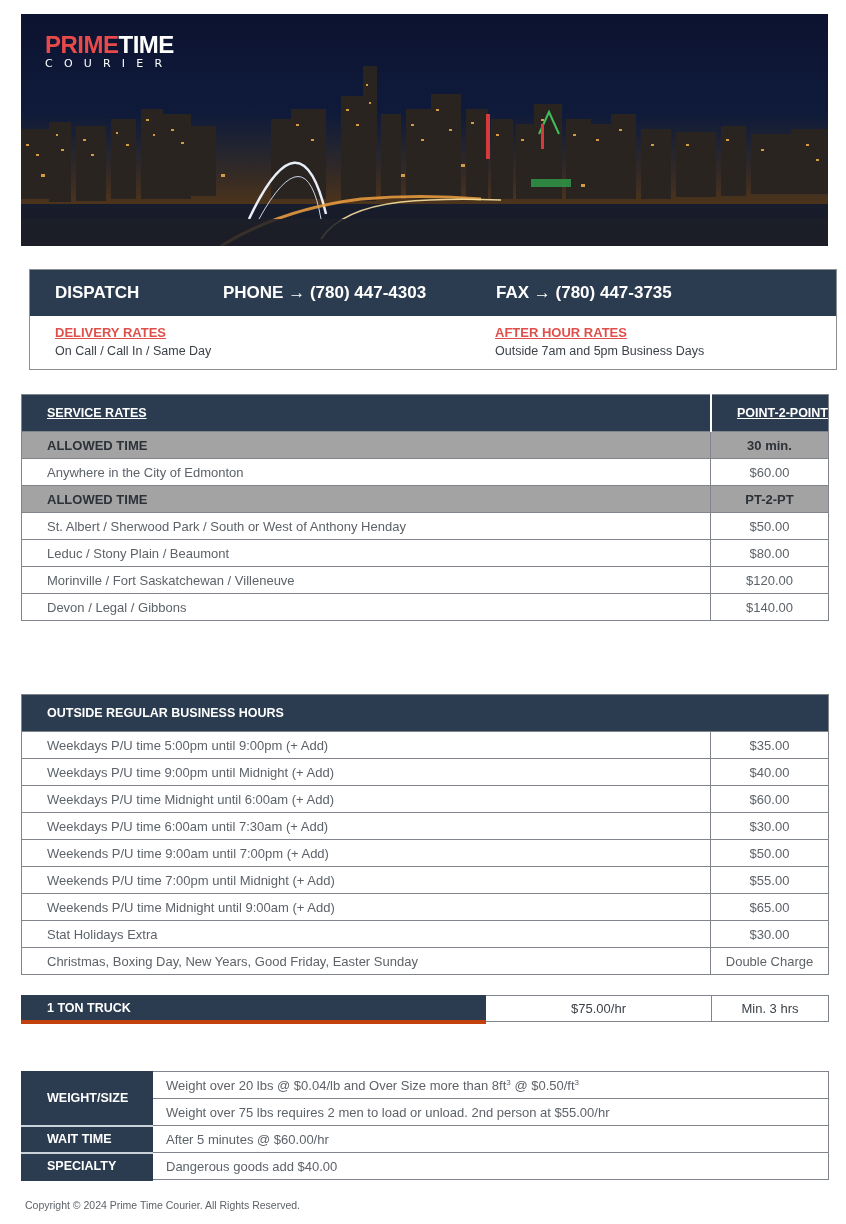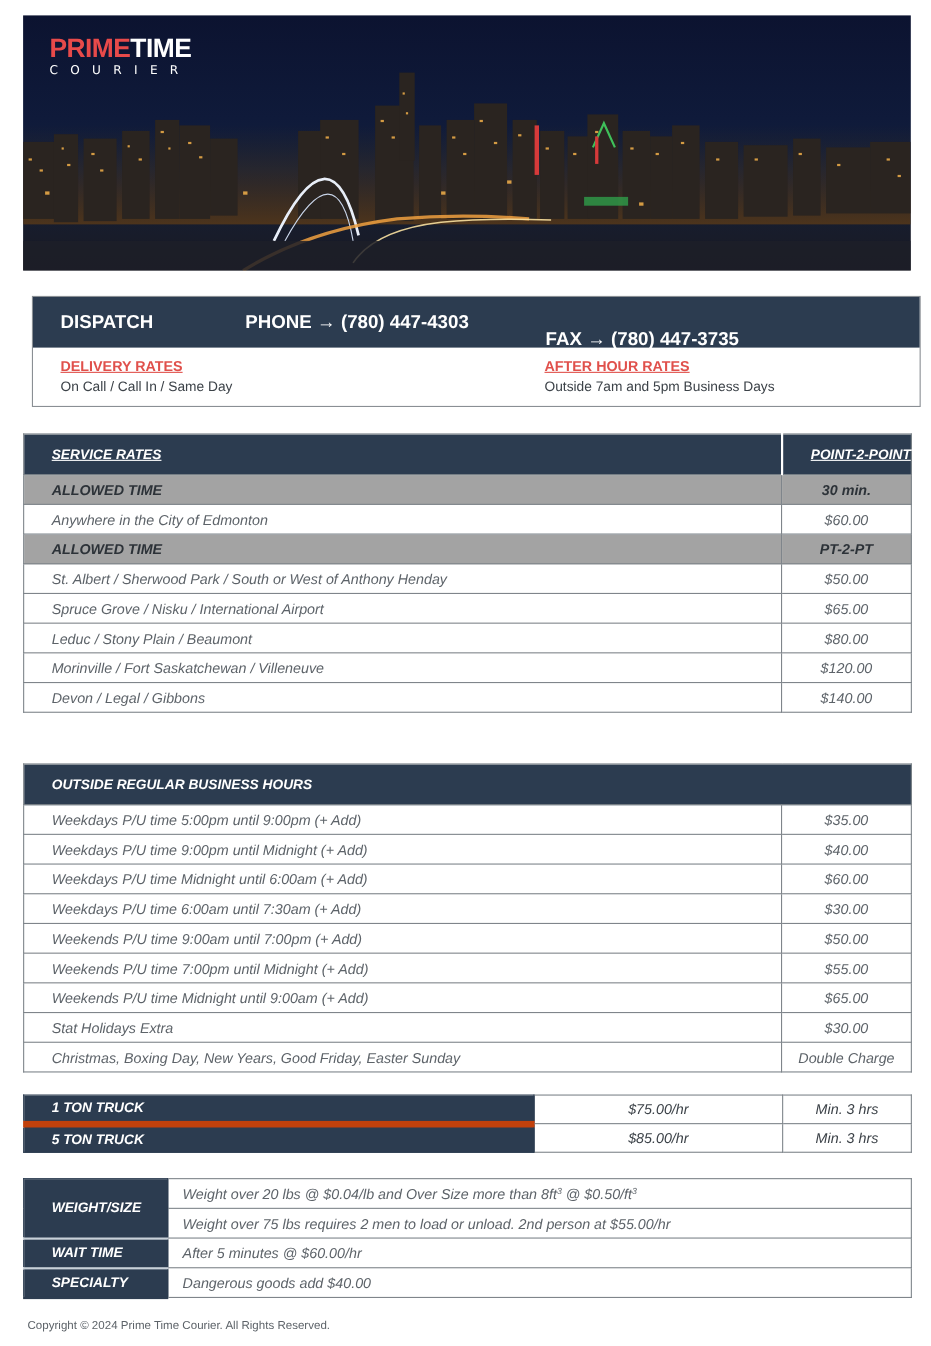--- a/index.html
+++ b/index.html
@@ -19,48 +19,48 @@
   .logo-main { font-weight: 900; font-size: 24px; letter-spacing: -0.5px; line-height: 26px; }
   .logo-main .prime { color: #e84a4a; }
   .logo-main .time { color: #ffffff; }
   .logo-sub { color: #ffffff; font-size: 11px; letter-spacing: 11.2px; line-height: 12px; margin-top: 0px; font-family: "DejaVu Sans", sans-serif; }
 
   
   .dispatch { position: absolute; left: 29px; top: 269px; width: 808px; height: 101px; border: 1.5px solid #8a8f94; }
   .dispatch-bar { height: 46px; display: flex; align-items: center; color: #fff; font-weight: 700; font-size: 17px; position: relative; }
   .dispatch-bar .dl { position: absolute; left: 25px; top: 13px; }
   .dispatch-bar .phone { position: absolute; left: 193px; top: 13px; }
-  .dispatch-bar .fax { position: absolute; left: 466px; top: 13px; margin-top: 16px; }
+  .dispatch-bar .fax { position: absolute; left: 466px; top: 13px; }
   .red { color: #ffffff; }
   .dispatch-body { position: relative; height: 53px; }
   .dispatch-body .col { position: absolute; top: 9px; }
   .dispatch-body .c1 { left: 25px; }
   .dispatch-body .c2 { left: 465px; }
   .link-red { color: #e0504b; font-weight: 700; font-size: 13px; text-decoration: underline; display: block; line-height: 16px; }
   .sub-text { color: #3c4248; font-size: 12.5px; line-height: 20px; display: block; }
 
   
   table { border-collapse: collapse; position: absolute; left: 21px; width: 808px; font-size: 13px; }
-  td, th { border: 1.5px solid #7f858b; height: 27px; padding: 0 0 0 25px; color: #5d6369; font-weight: 400; text-align: left; font-style: italic; }
+  td, th { border: 1.5px solid #7f858b; height: 27px; padding: 0 0 0 25px; color: #5d6369; font-weight: 400; text-align: left; }
   td.price { text-align: center; padding: 0; width: 118px; }
   .thead th { background: #2c3c50; color: #ffffff; font-weight: 700; font-size: 12.5px; border-color: #7f858b; }
   .thead th.u span { text-decoration: underline; }
   .gray td { background: #a3a3a3; color: #2c3238; font-weight: 700; }
 
   .service { top: 394px; }
   .service .thead th { height: 37px; }
   .service .thead th.rt { text-align: right; padding: 0; border-left: 2px solid #ffffff; }
 
   .outside { top: 694px; padding-left: 16px; }
   .outside .thead th { height: 37px; }
 
   .trucks { top: 995px; }
   .trucks td { height: 26px; }
   .trucks td.lab { background: #2c3c50; color: #fff; font-weight: 700; font-size: 12.5px; width: 464px; padding-left: 25px; border-color: #2c3c50; }
-  .trucks tr:first-child td.lab { border-bottom: 6px solid #c2410c; }
+  .trucks tr:first-child td.lab { border-bottom: 4px solid #c2410c; }
   .trucks td.rate { text-align: center; padding: 0; color: #3c4248; width: 226px; }
   .trucks td.min { text-align: center; padding: 0; color: #3c4248; }
 
   .extras { top: 1071px; }
   .extras td { height: 27px; padding-left: 13px; color: #5d6369; }
   .extras td.lab { background: #2c3c50; color: #fff; font-weight: 700; font-size: 12.5px; width: 131px; padding-left: 25px; border-color: #2c3c50; border-bottom: 2px solid #c8d0d8; }
   .extras tr:last-child td.lab { border-bottom-color: #2c3c50; }
   sup { font-size: 8px; vertical-align: top; line-height: 10px; }
 
   .copyright { position: absolute; left: 25px; top: 1199px; font-size: 10.5px; color: #5d6369; }
@@ -212,24 +212,20 @@
   </tr>
   <tr class="gray">
     <td>ALLOWED TIME</td>
     <td class="price">PT-2-PT</td>
   </tr>
   <tr>
     <td>St. Albert / Sherwood Park / South or West of Anthony Henday</td>
     <td class="price">$50.00</td>
   </tr>
   <tr>
-    <td>Spruce Grove / Nisku / International Airport</td>
-    <td class="price">$65.00</td>
-  </tr>
-  <tr>
     <td>Leduc / Stony Plain / Beaumont</td>
     <td class="price">$80.00</td>
   </tr>
   <tr>
     <td>Morinville / Fort Saskatchewan / Villeneuve</td>
     <td class="price">$120.00</td>
   </tr>
   <tr>
     <td>Devon / Legal / Gibbons</td>
     <td class="price">$140.00</td>
@@ -281,25 +277,20 @@
 </tbody>
   </table>
 
 <table class="trucks">
   <tbody>
       <tr>
     <td class="lab">1 TON TRUCK</td>
     <td class="rate">$75.00/hr</td>
     <td class="min">Min. 3 hrs</td>
   </tr>
-  <tr>
-    <td class="lab">5 TON TRUCK</td>
-    <td class="rate">$85.00/hr</td>
-    <td class="min">Min. 3 hrs</td>
-  </tr>
 </tbody>
   </table>
 
 <table class="extras">
   <tbody>
       <tr>
     <td class="lab" rowspan="2">WEIGHT/SIZE</td>
     <td><span>Weight over 20 lbs @ $0.04/lb and Over Size more than 8ft</span><sup>3</sup><span> @ $0.50/ft</span><sup>3</sup></td>
   </tr>
   <tr>

